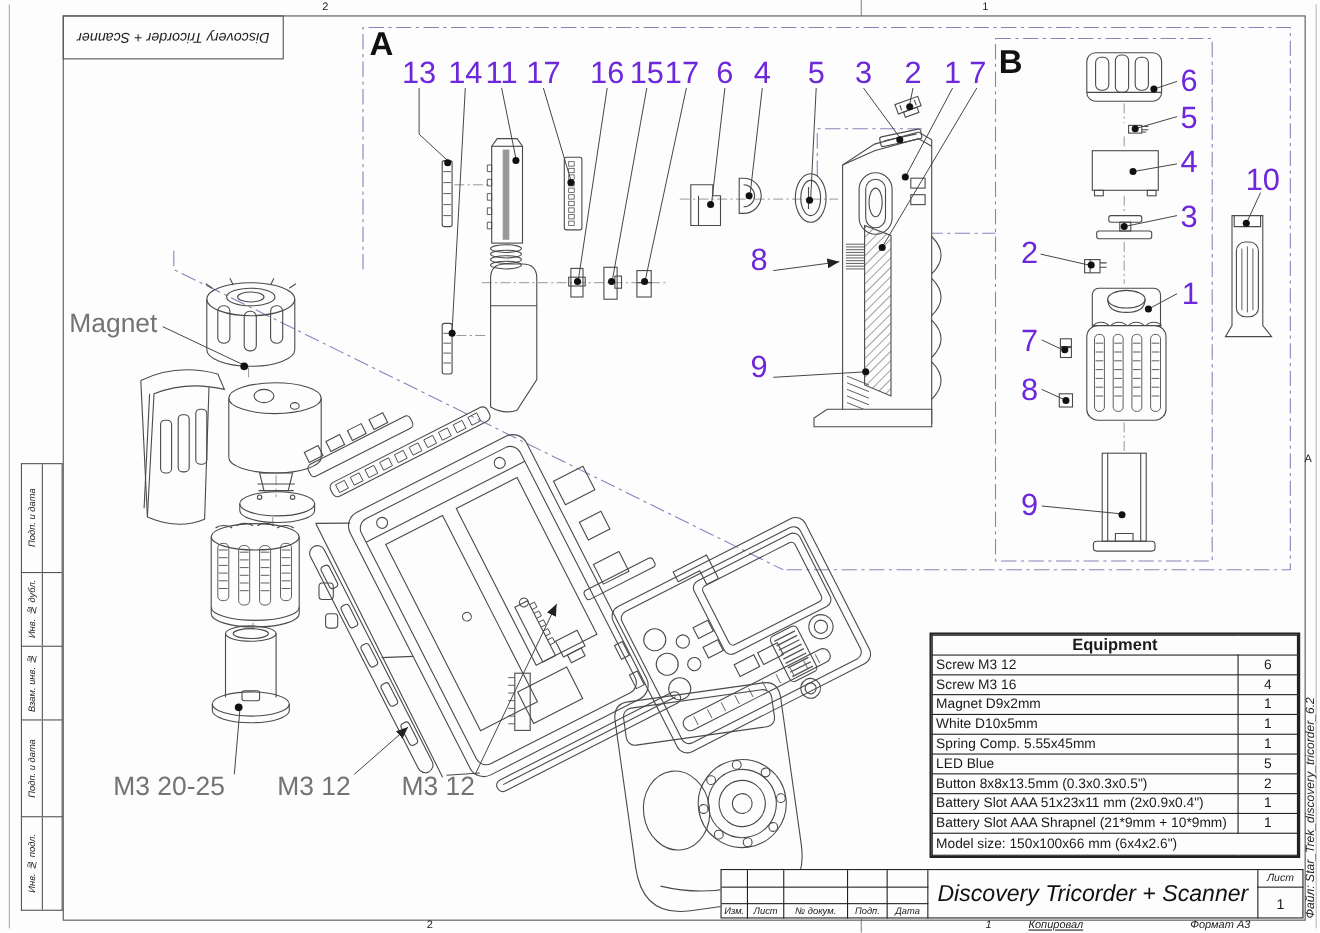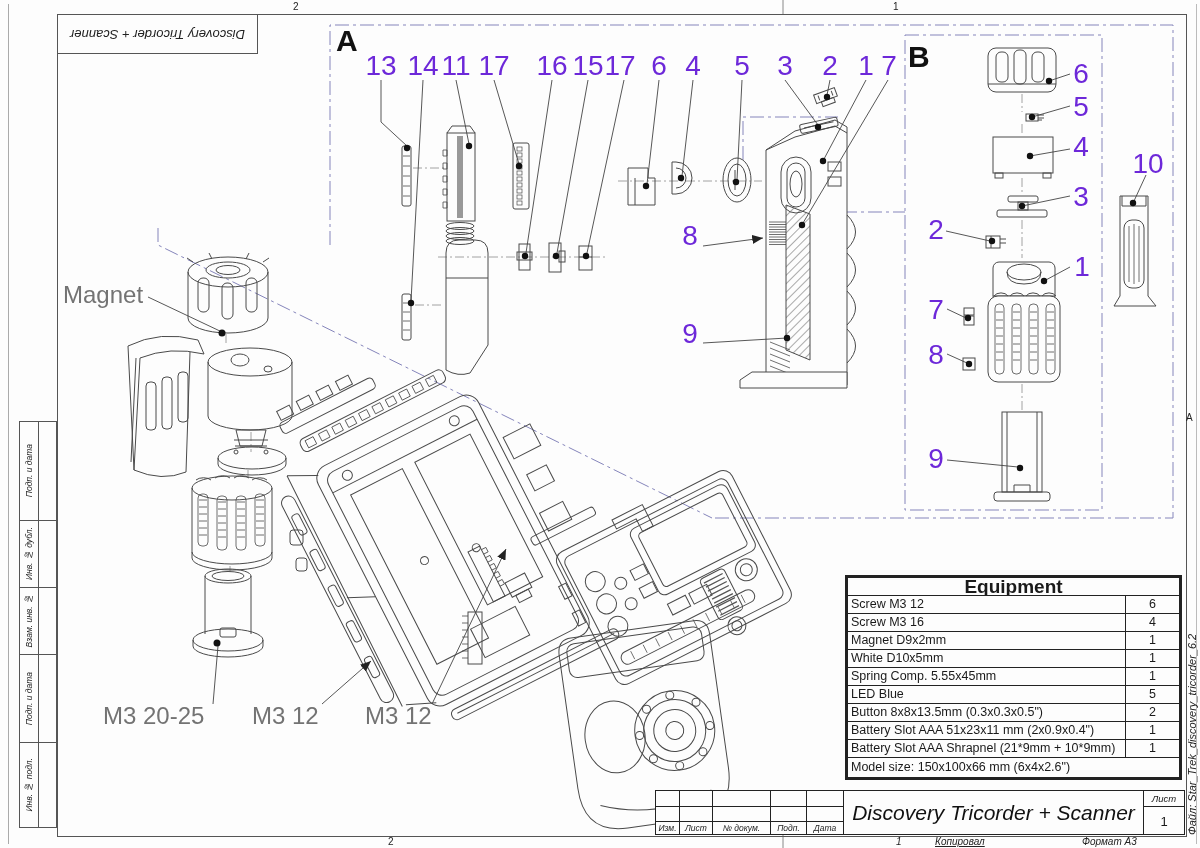--- a/index.html
+++ b/index.html
@@ -20,21 +20,21 @@
   .lbox .lab{width:18px;border-right:1px solid #555;display:flex;align-items:center;justify-content:center;}
   .lbox .lab span{writing-mode:vertical-rl;transform:rotate(180deg);font-style:italic;font-size:8.5px;white-space:nowrap;color:#222;}
   
   .co{position:absolute;font-size:28px;color:#6d28d9;transform:translateX(-50%);line-height:1;}
   .viewletter{position:absolute;font-size:30px;font-weight:bold;color:#111;line-height:1;}
   .anno{position:absolute;font-size:24px;color:#737373;line-height:1;white-space:nowrap;}
   
   #equip{left:845px;top:575px;width:333px;border:2px solid #222;background:#fdfdfd;}
   #equip table{border-collapse:collapse;width:100%;font-size:12.5px;}
   #equip td,#equip th{border:1px solid #222;padding:0 3px;height:17px;line-height:17px;white-space:nowrap;overflow:hidden;}
-  #equip th{font-size:19px;height:16px;text-align:center;font-weight:bold;}
+  #equip th{font-size:15px;height:16px;text-align:center;font-weight:bold;}
   #equip .qty{width:47px;text-align:center;}
   #equip .foot td{height:19px;line-height:19px;}
   
   #tblock{left:655px;top:790px;width:530px;height:45px;border:1.5px solid #222;background:#fdfdfd;box-sizing:border-box;}
   .tb-cell{position:absolute;box-sizing:border-box;border-right:1px solid #222;font-style:italic;font-size:8.5px;
            display:flex;align-items:center;justify-content:center;color:#222;}
   .tb-hline{position:absolute;height:1px;background:#222;}
   #tb-title{position:absolute;left:188px;top:0;width:299px;height:44px;display:flex;align-items:center;justify-content:center;
             font-style:italic;font-size:21px;color:#111;border-right:1px solid #222;}
   #tb-sheetlab{position:absolute;left:487px;top:0;width:42px;height:15px;font-style:italic;font-size:9.5px;

